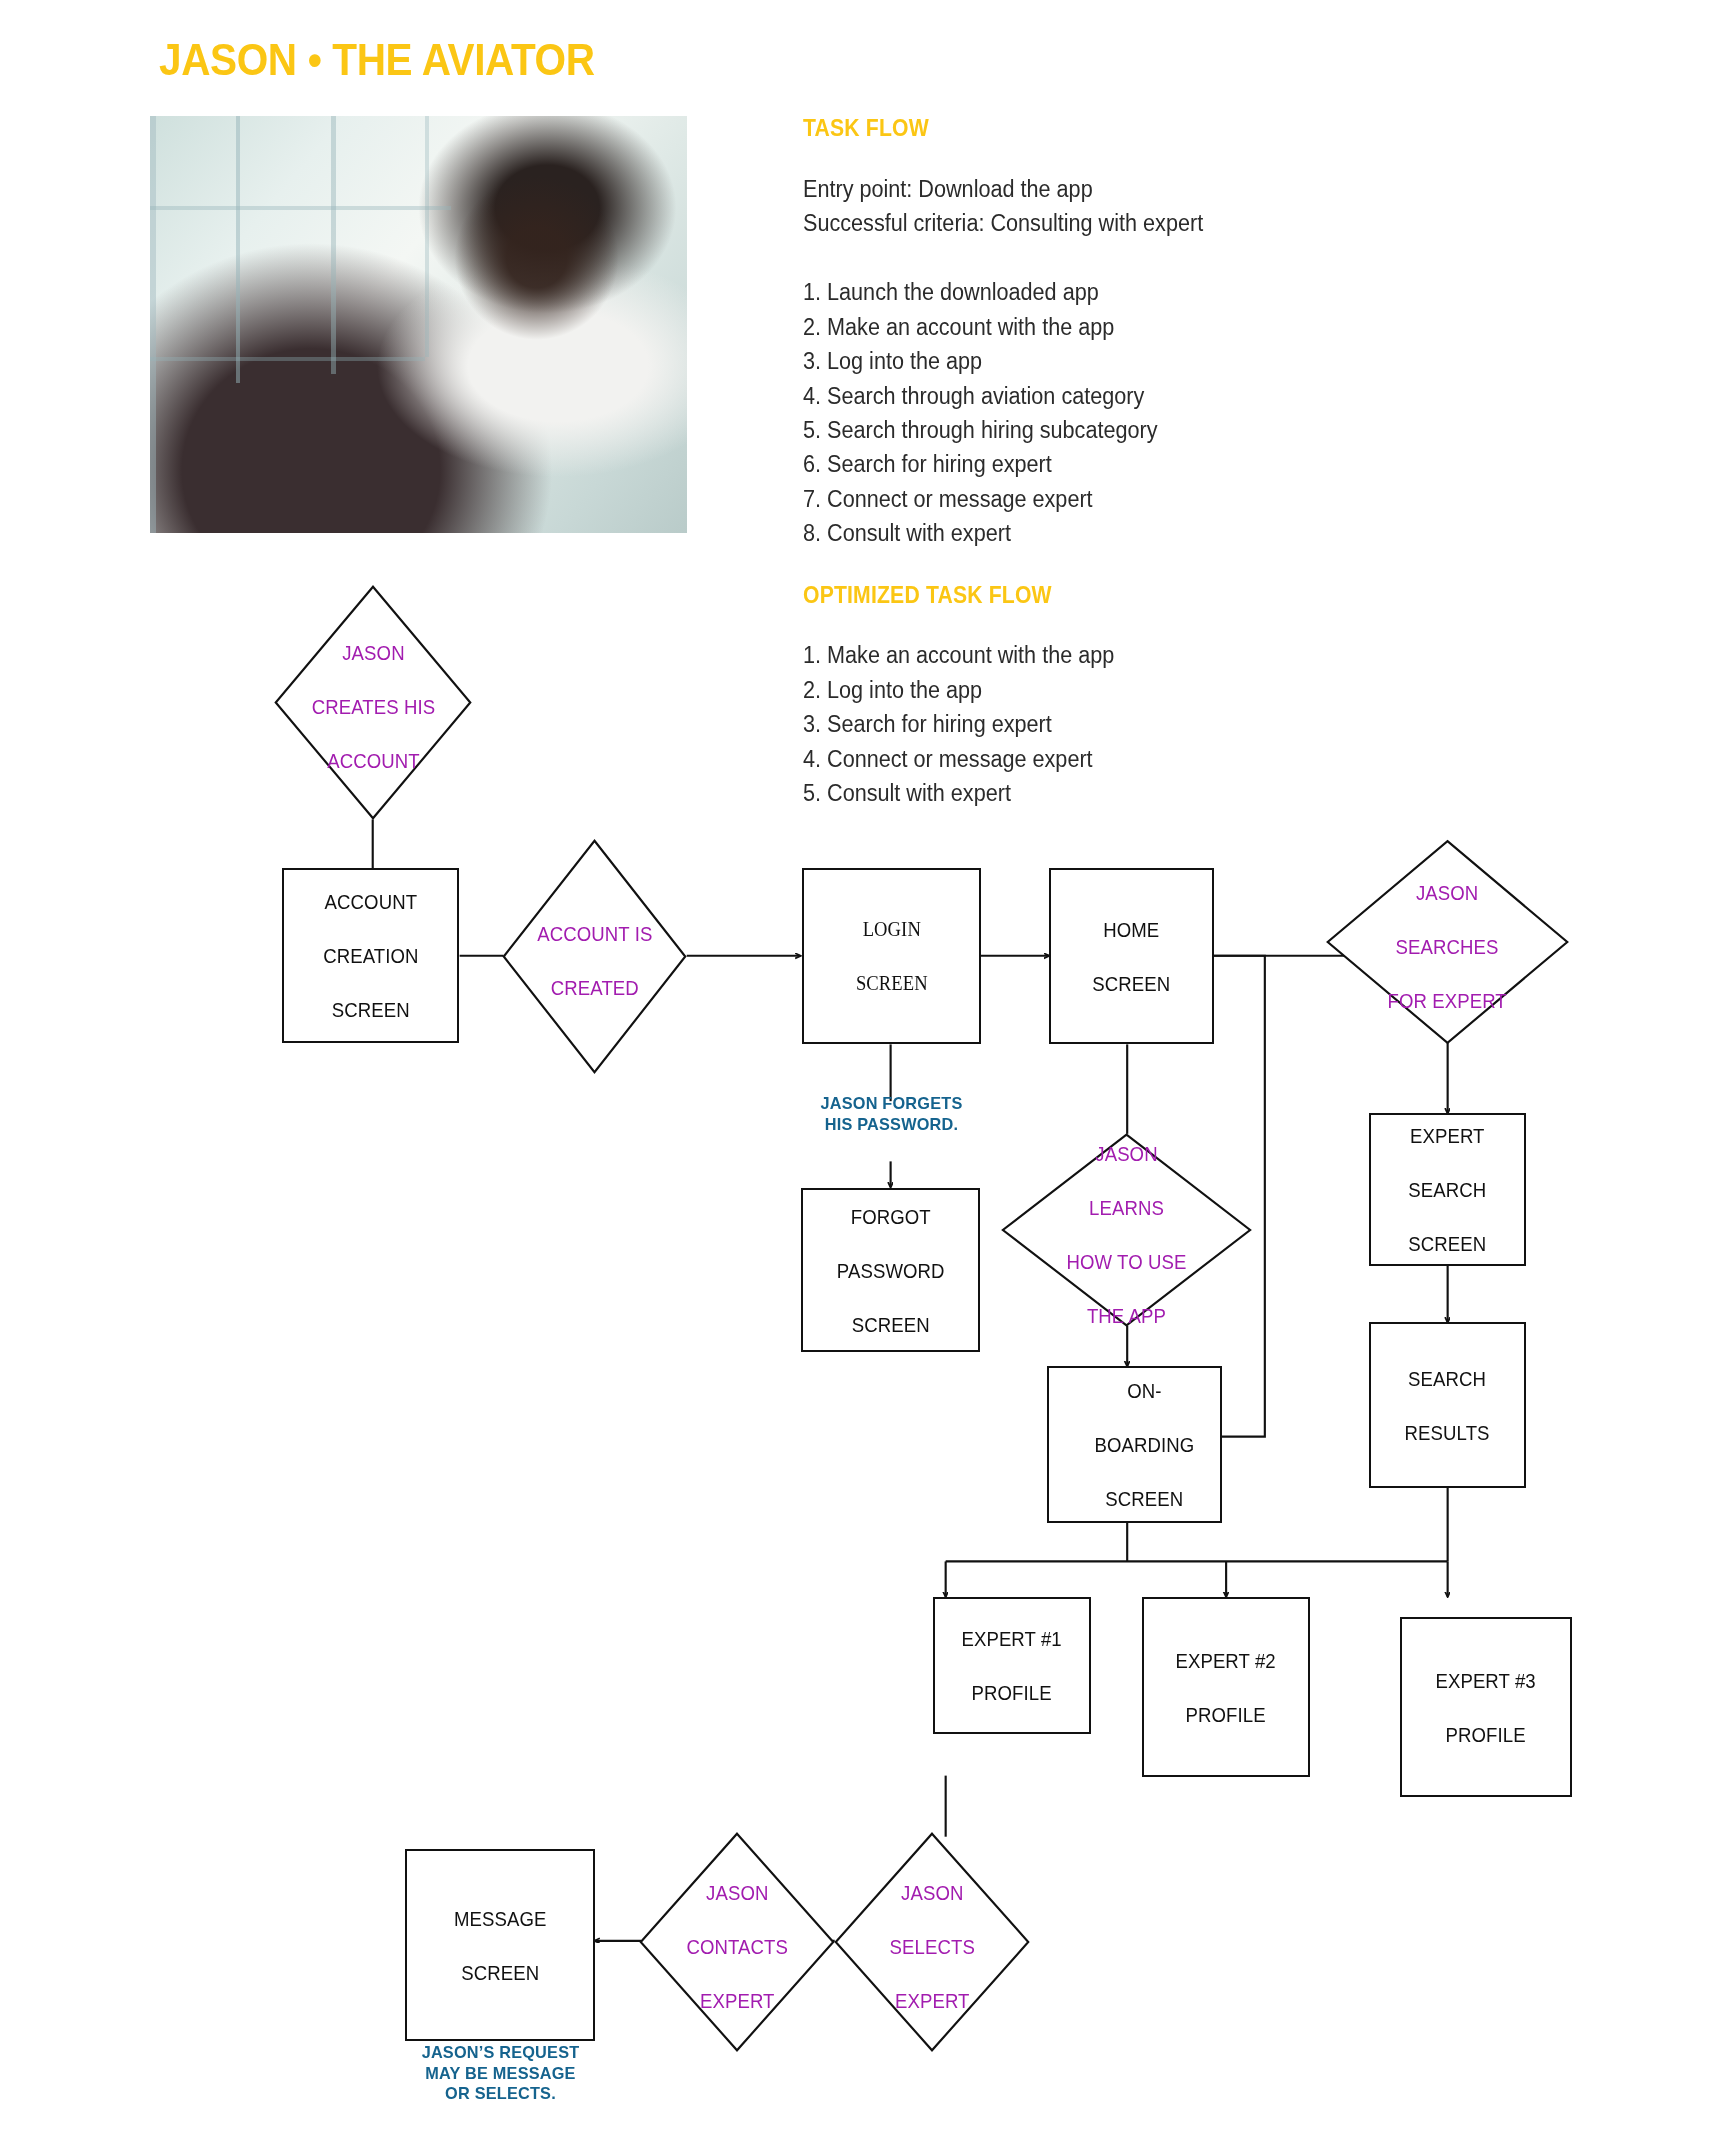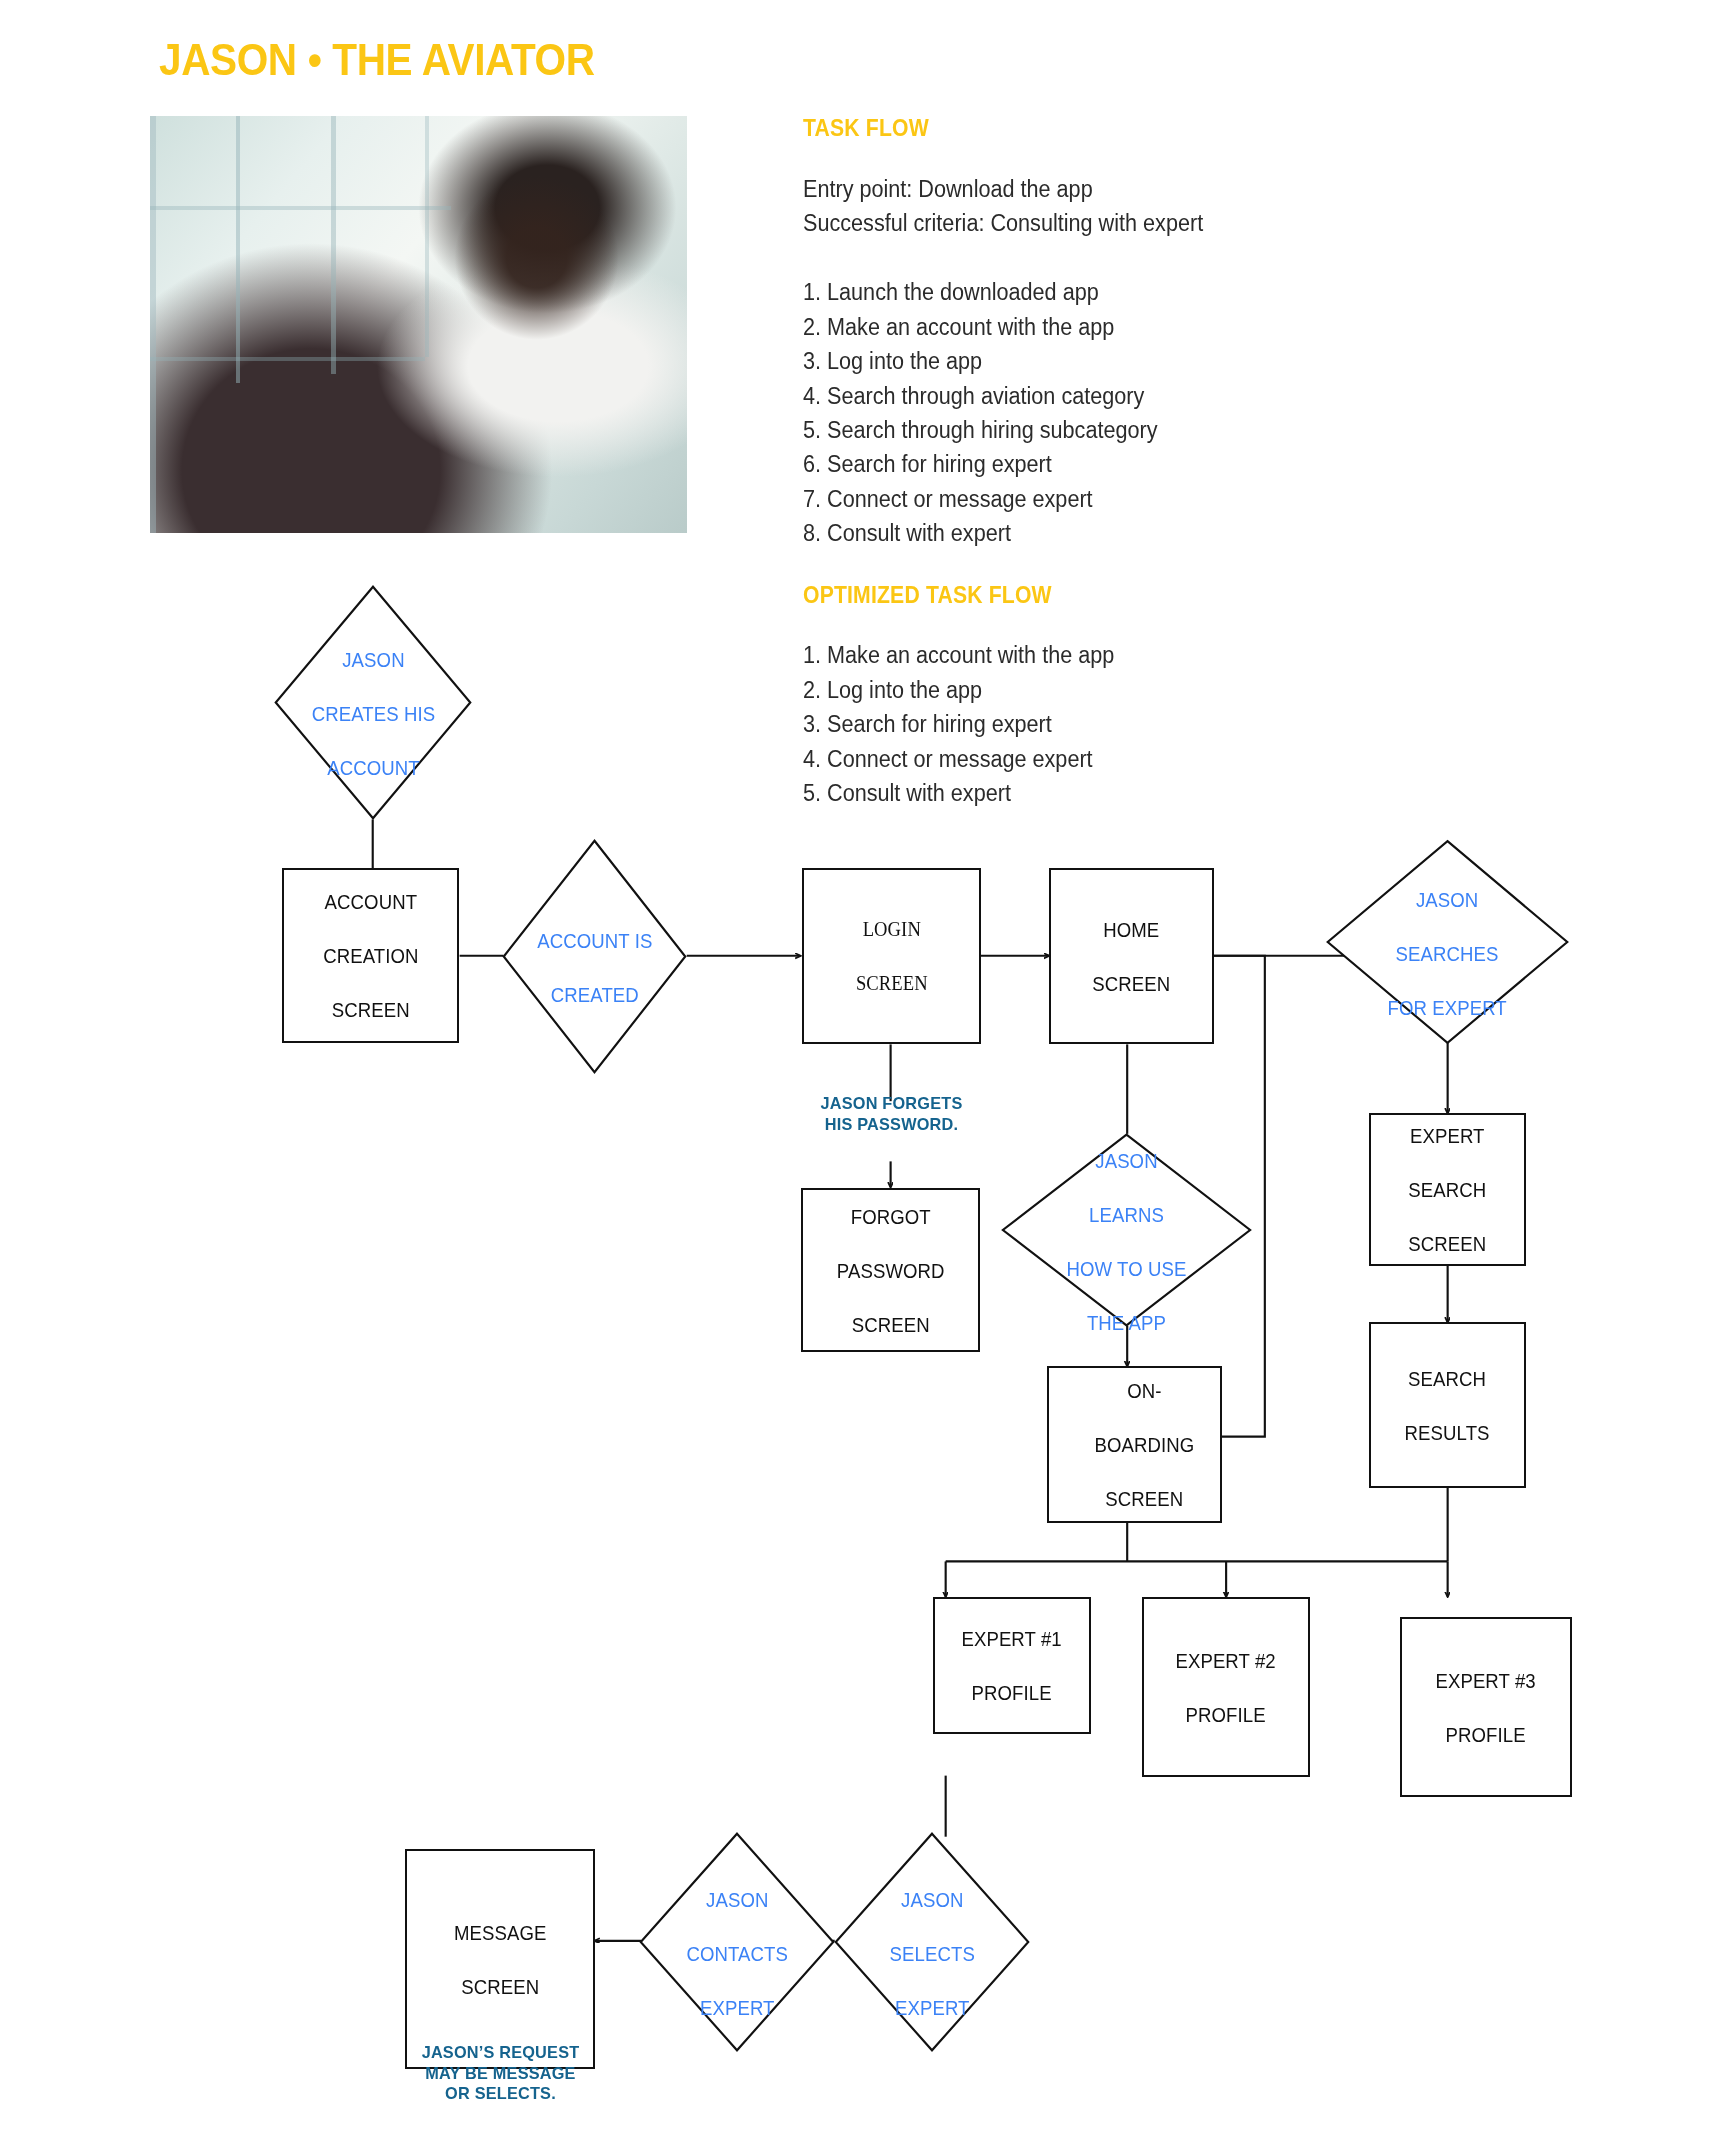--- a/index.html
+++ b/index.html
@@ -45,23 +45,23 @@
   .node-box{
     box-sizing:border-box; border:2.2px solid #111; background:#fff;
     display:flex; align-items:center; justify-content:center; text-align:center;
     color:#111; font-size:20.6px; line-height:27px; letter-spacing:0.1px;
   }
   .node-box span{transform:scaleX(.95);display:block;}
 
   .diamond-wrap{}
   .diamond-wrap svg{position:absolute;left:0;top:0;overflow:visible;}
   .diamond-label{
-    position:absolute; left:0; top:11px; width:100%; height:100%;
+    position:absolute; left:0; top:4px; width:100%; height:100%;
     display:flex; align-items:center; justify-content:center; text-align:center;
-    color:#3b82f6; font-size:20.6px; line-height:27px; letter-spacing:0.1px;
+    color:#a21caf; font-size:20.6px; line-height:27px; letter-spacing:0.1px;
     pointer-events:none;
   }
   .diamond-label span{transform:scaleX(.95);display:block;}
 
   .annotation{
     color:#15638E; font-weight:bold;
     font-size:16.3px; line-height:20.6px; letter-spacing:0.2px;
   }
   #edges{position:absolute;left:0;top:0;width:1721px;height:2152px;pointer-events:none;}
 </style>
@@ -293,21 +293,21 @@
   </span>
 </div>
 
 <div class="abs node-box" style="left:1400px;top:1597px;width:172px;height:180px;margin-top:20px;">
   <span>
     <span>EXPERT #3</span><br>
     <span>PROFILE</span>
   </span>
 </div>
 
-<div class="abs node-box" style="left:405px;top:1849px;width:190px;height:220px;">
+<div class="abs node-box" style="left:405px;top:1849px;width:190px;height:192px;">
   <span>
     <span>MESSAGE</span><br>
     <span>SCREEN</span>
   </span>
 </div>
 
 <div class="abs annotation" style="left:801px;top:1093px;width:181px;text-align:center;">
   <div>JASON FORGETS</div>
   <div>HIS PASSWORD.</div>
 </div>

